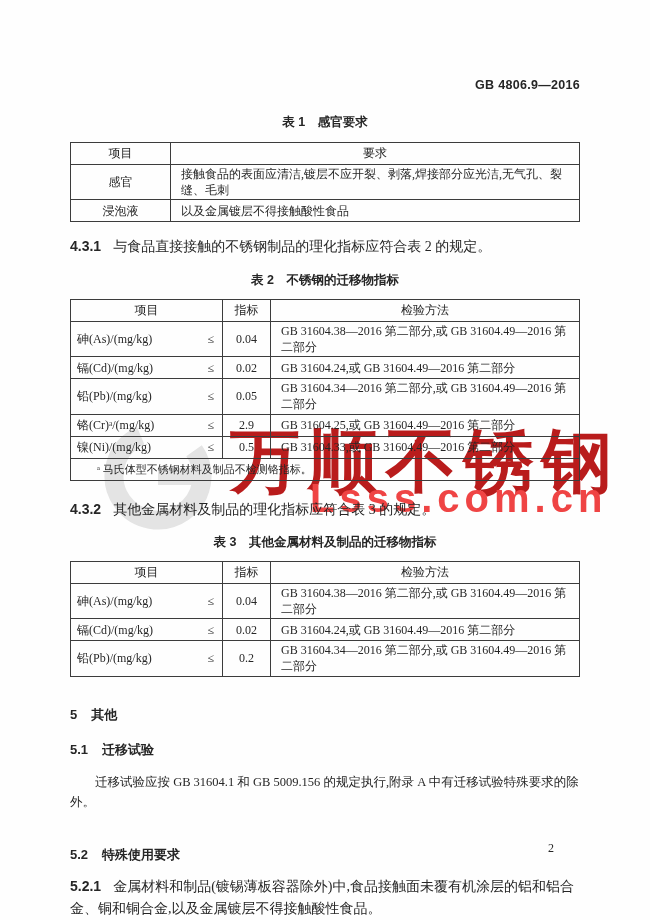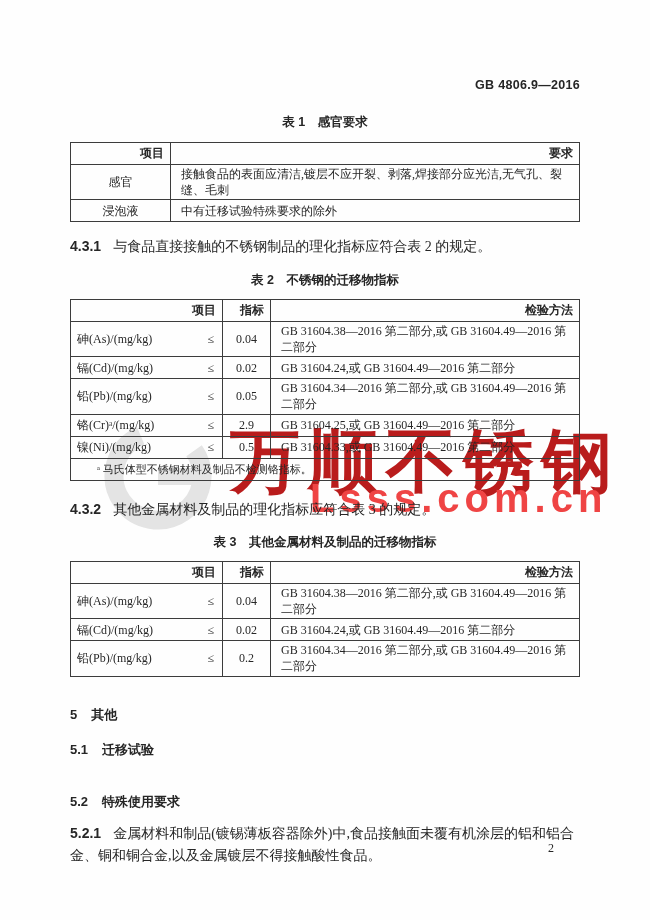--- a/index.html
+++ b/index.html
@@ -42,21 +42,21 @@
   table.t2, table.t3 { margin-top: 10px; }
   th, td {
     border: 1px solid #3c3c3c;
     height: 22px;
     padding: 1px 6px;
     line-height: 1.35;
     font-weight: normal;
     vertical-align: middle;
   }
   table { border: 1.5px solid #3c3c3c; }
-  th { font-family: "Liberation Sans", sans-serif; text-align: right; font-weight: bold; }
+  th { font-family: "Liberation Sans", sans-serif; text-align: center; }
   td.center { text-align: center; }
   td.item-cell { position: relative; padding-right: 24px; }
   .le {
     position: absolute; right: 8px; top: 50%;
     transform: translateY(-52%);
     font-size: 12px;
   }
   td.method-cell { padding-left: 10px; }
   td.footnote-cell { padding-left: 26px; font-size: 11px; }
   .sec-head {
@@ -136,21 +136,21 @@
         <tr>
           <th>项目</th>
           <th>要求</th>
         </tr>
         <tr>
           <td class="center">感官</td>
           <td class="method-cell">接触食品的表面应清洁,镀层不应开裂、剥落,焊接部分应光洁,无气孔、裂缝、毛刺</td>
         </tr>
         <tr>
           <td class="center">浸泡液</td>
-          <td class="method-cell">中有迁移试验特殊要求的除外</td>
+          <td class="method-cell">以及金属镀层不得接触酸性食品</td>
         </tr>
       </tbody>
     </table>
 
 
     <div class="clause mt-c431">
       <span class="num">4.3.1</span><span>与食品直接接触的不锈钢制品的理化指标应符合表 2 的规定。</span>
     </div>
 
     <div class="caption cap-t2">表 2　不锈钢的迁移物指标</div>
@@ -233,20 +233,21 @@
     </table>
 
     <div class="sec-head mt-sec5">
       <span class="num">5</span><span>其他</span>
     </div>
 
     <div class="sec-head mt-sec51">
       <span class="num">5.1</span><span>迁移试验</span>
     </div>
 
+    <div class="para mt-p51">迁移试验应按 GB 31604.1 和 GB 5009.156 的规定执行,附录 A 中有迁移试验特殊要求的除外。</div>
 
     <div class="sec-head mt-sec52">
       <span class="num">5.2</span><span>特殊使用要求</span>
     </div>
 
     <div class="clause mt-c521">
       <span class="num">5.2.1</span><span>金属材料和制品(镀锡薄板容器除外)中,食品接触面未覆有机涂层的铝和铝合金、铜和铜合金,以及金属镀层不得接触酸性食品。</span>
     </div>
 
   </div>

